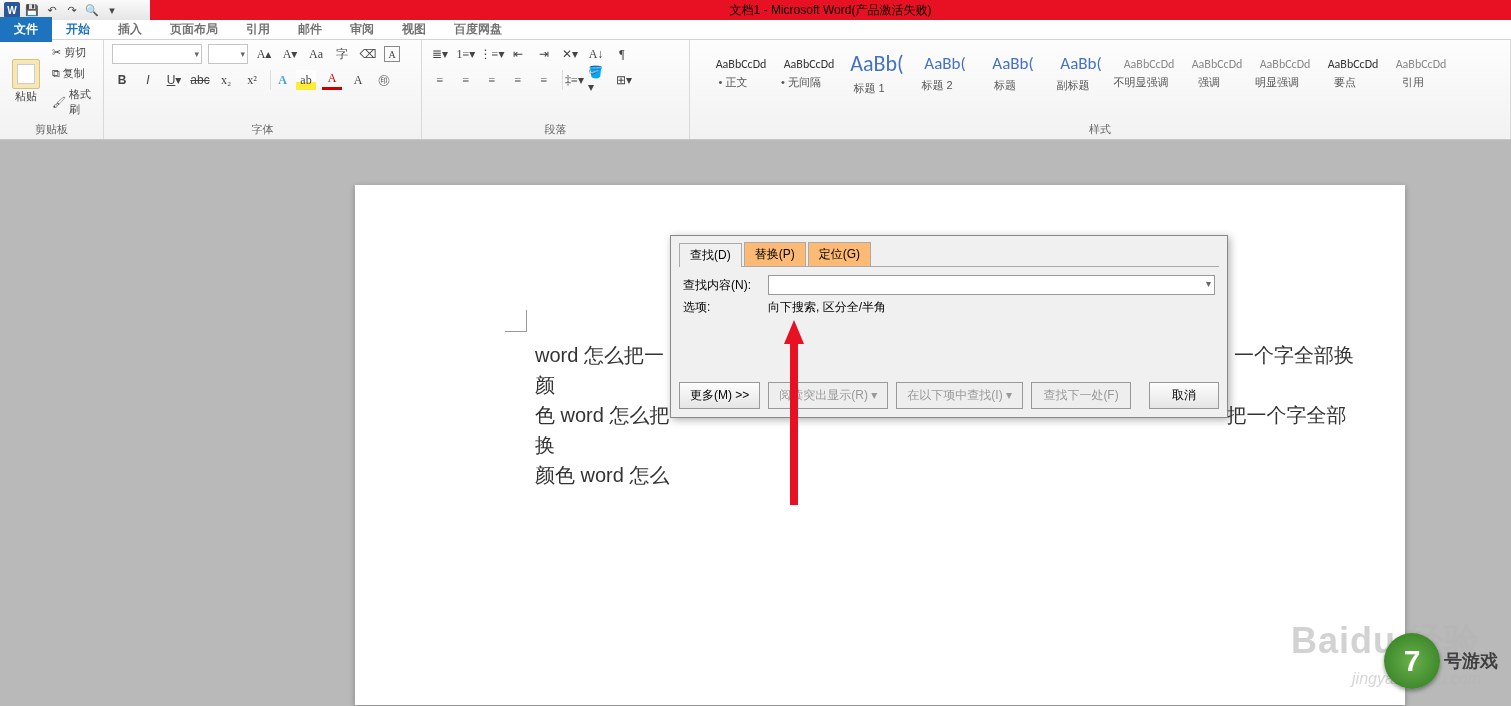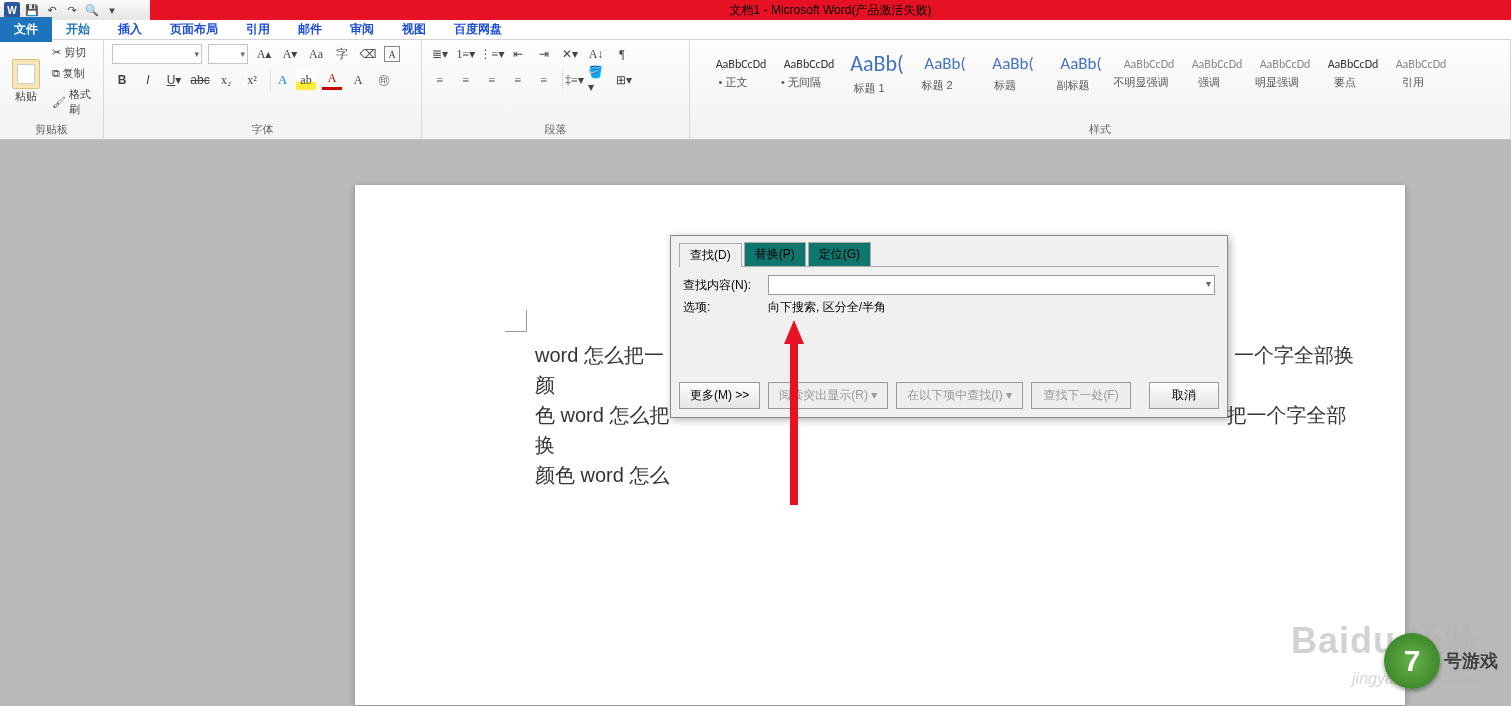--- a/index.html
+++ b/index.html
@@ -8,21 +8,21 @@
 
 .titlebar { height: 20px; background: linear-gradient(#fafafa,#e6e6e6); display: flex; align-items: center; font-size: 11px; }
 .titlebar-red { position:absolute; top:0; left:150px; right:0; height:20px; background:#e81123; display:flex; align-items:center; justify-content:center; color:#000; font-size:12px;text-align:center;}
 .qat { display:flex; align-items:center; gap:4px; padding:0 4px; }
 .qat-icon { width:16px; height:16px; display:flex; align-items:center; justify-content:center; font-size:11px; color:#444; cursor:pointer;}
 .word-icon { width:16px; height:16px; background:#2b579a; color:#fff; font-size:10px; font-weight:bold; display:flex; align-items:center; justify-content:center; border-radius:2px;}
 
 
 .tabstrip { height:20px; background:#fff; display:flex; align-items:center; border-bottom:1px solid #d4d4d4;font-weight:bold; }
 .tab-file { background:#1e73be; color:#fff; padding:4px 14px; font-size:12px; cursor:pointer; }
-.tab { padding:4px 14px; font-size:12px; color:#1d4ed8; cursor:pointer; }
+.tab { padding:4px 14px; font-size:12px; color:#737373; cursor:pointer; }
 .tab.active { color:#1e73be; }
 
 
 .ribbon { height:100px; background:linear-gradient(#fdfdfd,#f2f2f2); border-bottom:1px solid #c5c5c5; display:flex; }
 .ribbon-group { border-right:1px solid #d9d9d9; padding:4px 8px 2px 8px; display:flex; flex-direction:column; justify-content:space-between; }
 .ribbon-group-label { font-size:11px; color:#666; text-align:center; padding-top:2px;}
 .ribbon-row { display:flex; align-items:center; gap:6px; }
 .ribbon-btn { font-size:11px; color:#444; display:flex; align-items:center; gap:3px; cursor:pointer; padding:1px 2px;}
 .paste-big { display:flex; flex-direction:column; align-items:center; font-size:11px; color:#444; cursor:pointer; padding:2px 4px;}
 .paste-big .icon { width:28px; height:30px; background:#f7e6b8; border:1px solid #d8c27a; border-radius:2px; position:relative;}
@@ -47,21 +47,21 @@
 .pm-tl{top:125px; left:150px; border-bottom:1px solid #999; border-right:1px solid #999;}
 .doc-text { position:absolute; top:155px; left:180px; right:50px; font-family:"SimSun"; font-size:20px; color:#333; line-height:1.5;}
 
 
 .dialog { position:absolute; top:235px; left:670px; width:558px; background:#f0f0f0; border:1px solid #888; box-shadow:2px 2px 8px rgba(0,0,0,.3); font-size:12px;}
 .dlg-title { display:flex; align-items:center; justify-content:space-between; padding:4px 8px; background:linear-gradient(#fdfdfd,#e9e9e9);}
 .dlg-title-txt { font-size:12px; }
 .dlg-title-btns { display:flex; gap:12px; font-size:14px; color:#555;}
 .dlg-title-btns span{cursor:pointer;}
 .dlg-tabs { display:flex; padding:6px 8px 0 8px; gap:2px;}
-.dlg-tab { padding:3px 10px; border:1px solid #aaa; border-bottom:none; background:#0f766e; cursor:pointer; font-size:12px;}
+.dlg-tab { padding:3px 10px; border:1px solid #aaa; border-bottom:none; background:#fdba74; cursor:pointer; font-size:12px;}
 .dlg-tab.active{ background:#f0f0f0; position:relative; top:1px;}
 .dlg-body { border-top:1px solid #aaa; margin:0 8px; padding:8px 4px 4px 4px;}
 .dlg-row { display:flex; align-items:center; margin-bottom:4px; font-size:12px;}
 .dlg-label { width:85px; }
 .dlg-input { flex:1; height:20px; border:1px solid #999; background:#fff; position:relative;}
 .dlg-input::after{content:"▾"; position:absolute; right:3px; top:2px; font-size:10px; color:#666;}
 .dlg-footer { display:flex; gap:8px; padding:8px; justify-content:flex-start;}
 .dlg-btn { padding:4px 10px; border:1px solid #999; background:linear-gradient(#fdfdfd,#e5e5e5); font-size:12px; cursor:pointer; min-width:88px; text-align:center;}
 .dlg-btn.disabled{ color:#999; background:#eee;}
 .dlg-footer .spacer{flex:1;}

